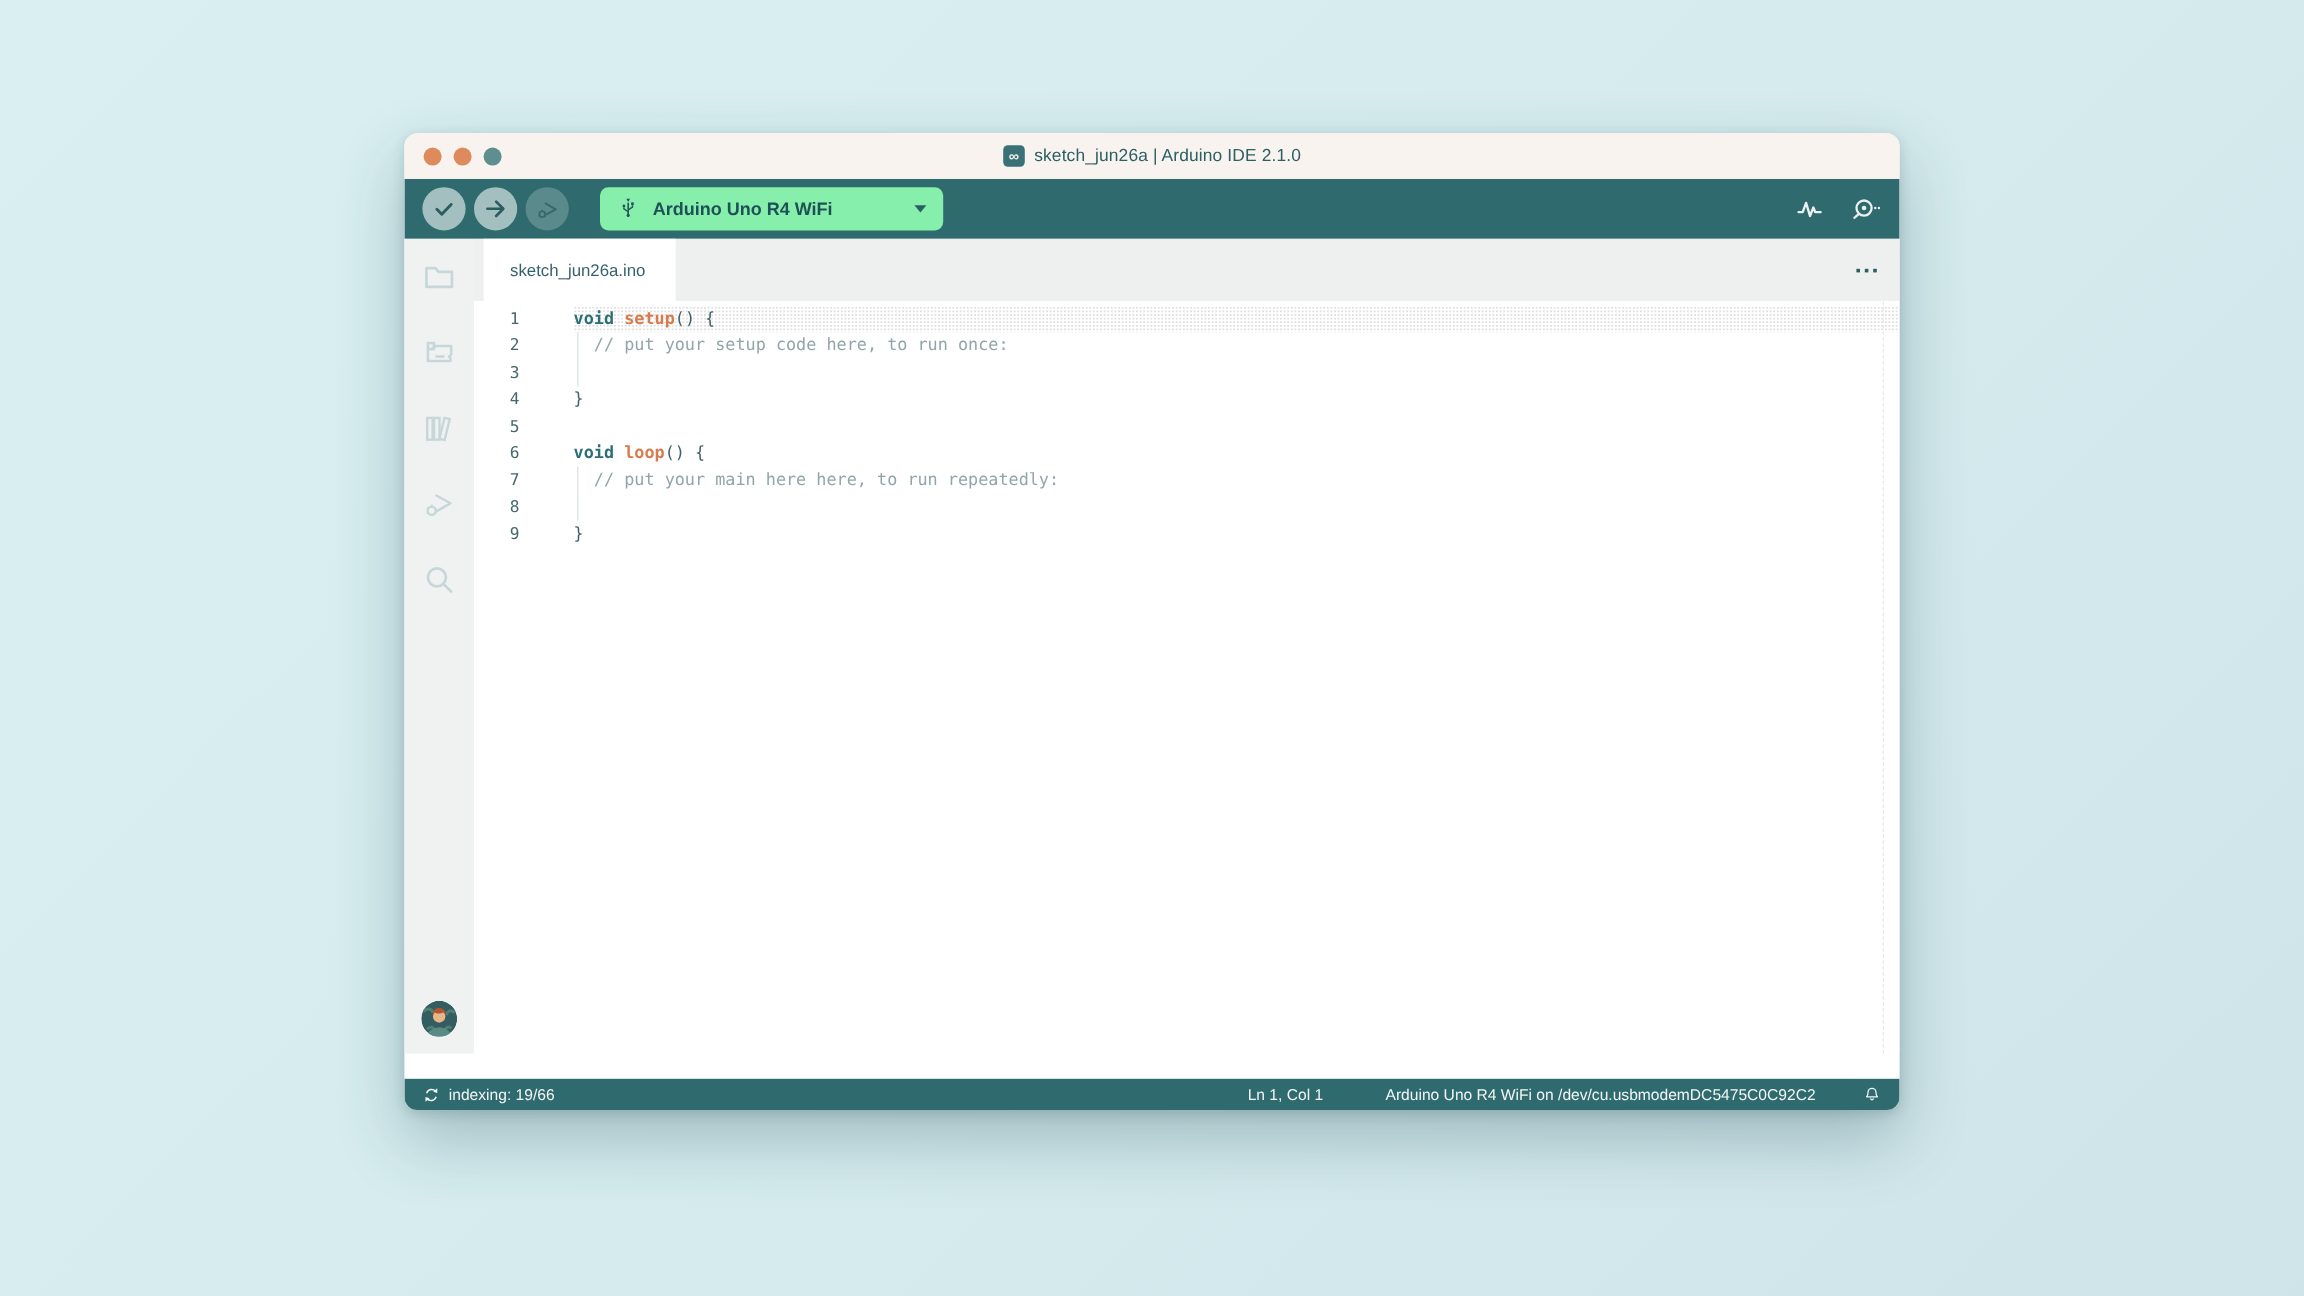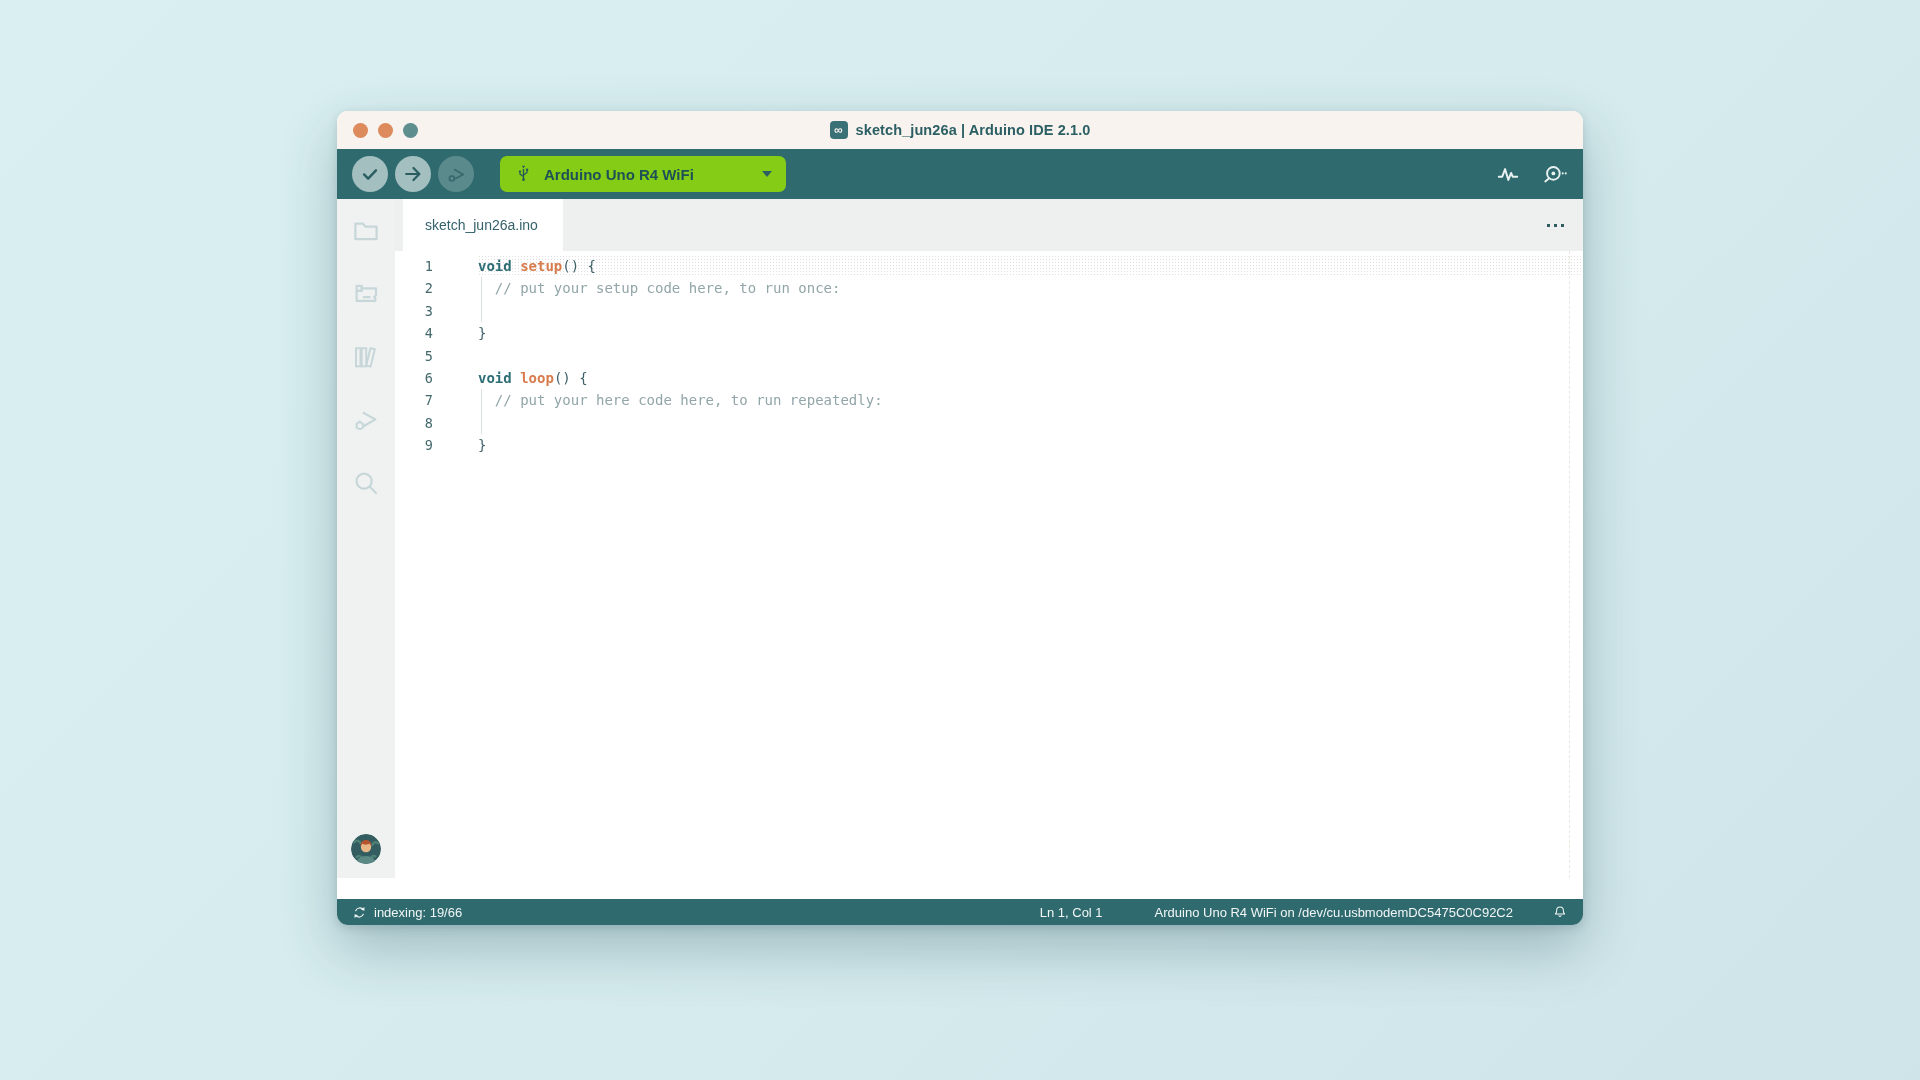--- a/index.html
+++ b/index.html
@@ -19,30 +19,30 @@
   
   .titlebar { height:38px; background:#f8f3ef; position:relative;
     display:flex; align-items:center; justify-content:center; flex:0 0 auto; }
   .traffic { position:absolute; left:16px; top:0; height:38px; display:flex; align-items:center; gap:10px; }
   .light { width:15px; height:15px; border-radius:50%; }
   .light-close,.light-min { background:#dd8a5c; }
   .light-zoom { background:#5e8e8e; }
   .titlewrap { display:flex; align-items:center; gap:8px; }
   .appicon { width:18px; height:18px; border-radius:4px; background:#3a7177; color:#f4efe9;
     display:flex; align-items:center; justify-content:center; font-size:12px; font-weight:bold; line-height:1; }
-  .titletext { font-size:14.5px; font-weight:bold; color:#2b5f63; letter-spacing:.1px; }
+  .titletext { font-size:14.5px; font-weight:normal; color:#2b5f63; letter-spacing:.1px; }
 
   
   .toolbar { height:50px; background:#2f6a6e; display:flex; align-items:center;
     padding:0 15px; flex:0 0 auto; }
   .tbtn { width:36px; height:36px; border-radius:50%; background:#a3bfc0;
     display:flex; align-items:center; justify-content:center; margin-right:7px; cursor:pointer; }
   .tbtn svg { display:block; }
   .tbtn-disabled { background:rgba(163,191,192,.38); }
-  .board-select { margin-left:19px; width:286px; height:36px; background:#84cc16; border-radius:7px;
+  .board-select { margin-left:19px; width:286px; height:36px; background:#86efac; border-radius:7px;
     display:flex; align-items:center; padding:0 14px; gap:11px; cursor:pointer; }
   .board-label { font-size:15px; font-weight:bold; color:#1e5156; white-space:nowrap; }
   .caret-down { margin-left:auto; width:0; height:0;
     border-left:5px solid transparent; border-right:5px solid transparent; border-top:6px solid #2b5f63; }
   .toolbar-right { margin-left:auto; display:flex; align-items:center; gap:20px; }
   .toolicon { cursor:pointer; display:flex; align-items:center; }
 
   
   .main { flex:1; display:flex; min-height:0; }
   .activitybar { width:58px; background:#f0f2f1; display:flex; flex-direction:column; align-items:center; flex:0 0 auto; }
@@ -223,21 +223,21 @@
             <div class="line">
               <span class="gutter">5</span>
               <span class="code"></span>
             </div>
             <div class="line">
               <span class="gutter">6</span>
               <span class="code"><span class="tok-keyword">void </span><span class="tok-function">loop</span><span class="tok-plain">() {</span></span>
             </div>
             <div class="line">
               <span class="gutter">7</span>
-              <span class="code"><span class="guide"></span><span class="tok-comment">  // put your here code here, to run repeatedly:</span></span>
+              <span class="code"><span class="guide"></span><span class="tok-comment">  // put your main here here, to run repeatedly:</span></span>
             </div>
             <div class="line">
               <span class="gutter">8</span>
               <span class="code"><span class="guide"></span></span>
             </div>
             <div class="line">
               <span class="gutter">9</span>
               <span class="code"><span class="tok-plain">}</span></span>
             </div>
           </div>

